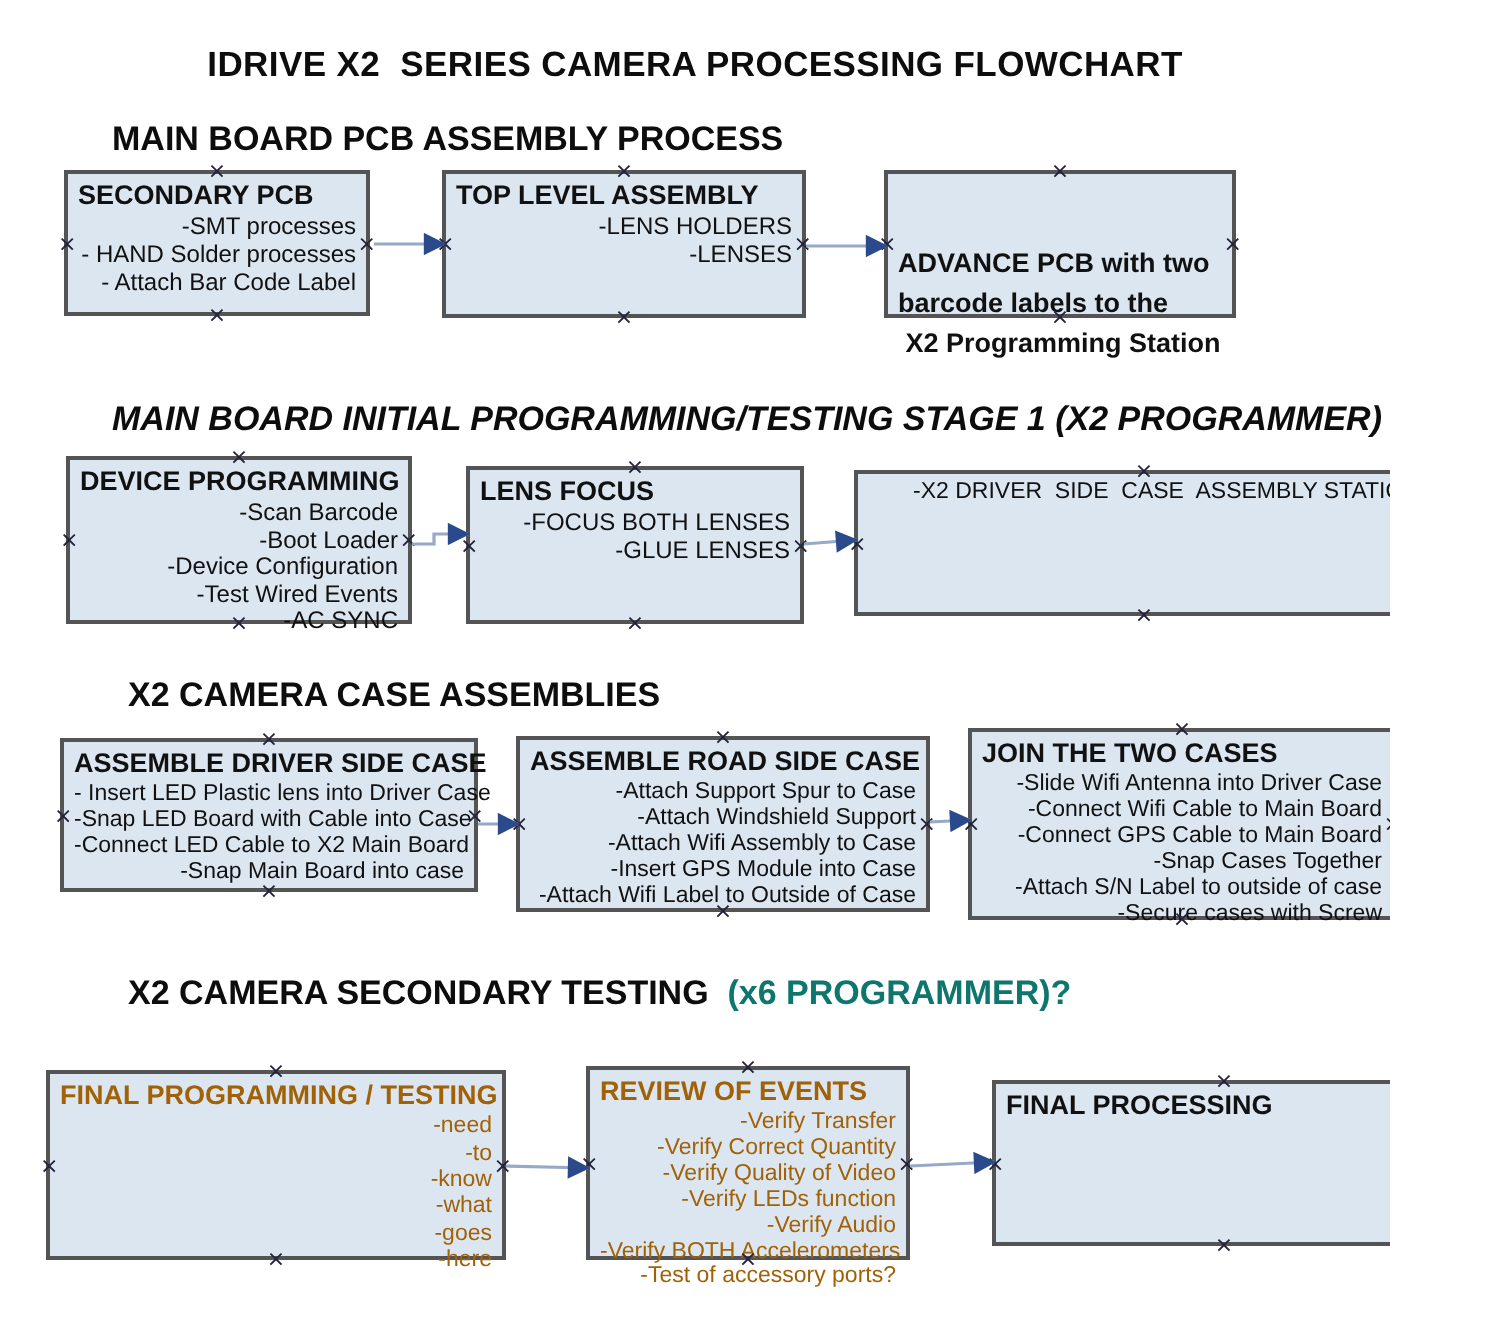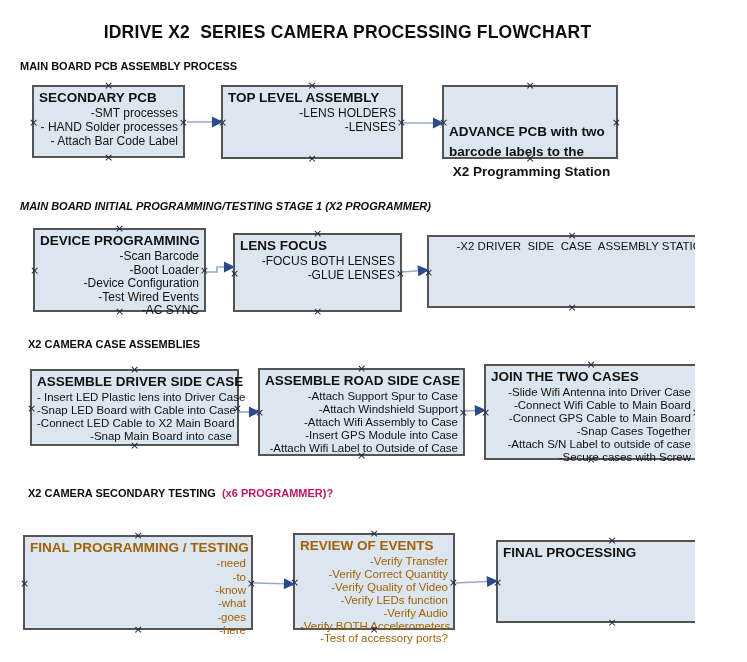--- a/index.html
+++ b/index.html
@@ -5,23 +5,23 @@
   html,body{margin:0;padding:0;background:#ffffff;}
   #canvas{
     position:relative;width:695px;height:662px;background:#ffffff;overflow:hidden;
     font-family:"Liberation Sans","DejaVu Sans",sans-serif;color:#111;
   }
   .main-title{
     position:absolute;top:22px;left:0;width:100%;text-align:center;
     font-size:17.5px;font-weight:bold;letter-spacing:.2px;white-space:pre;color:#0d0d0d;
   }
   .sec-h{
-    position:absolute;font-size:11px;font-weight:bold;white-space:pre;color:#0d0d0d;
-  }
-  .sec-h .red-part{color:#be185d;}
+    position:absolute;font-size:17px;font-weight:bold;white-space:pre;color:#0d0d0d;margin-left:36px;
+  }
+  .sec-h .red-part{color:#0f766e;}
   .h1{left:20px;top:60px;}
   .h2{left:20px;top:200px;font-style:italic;}
   .h3{left:28px;top:338px;}
   .h4{left:28px;top:487px;}
 
   .box{
     position:absolute;box-sizing:border-box;background:#dce6f1;border:2px solid #545454;
     padding:3px 5px 2px 5px;
   }
   .box-title{font-size:13.5px;font-weight:bold;line-height:1.2;white-space:pre;margin:0 0 1px 0;}

